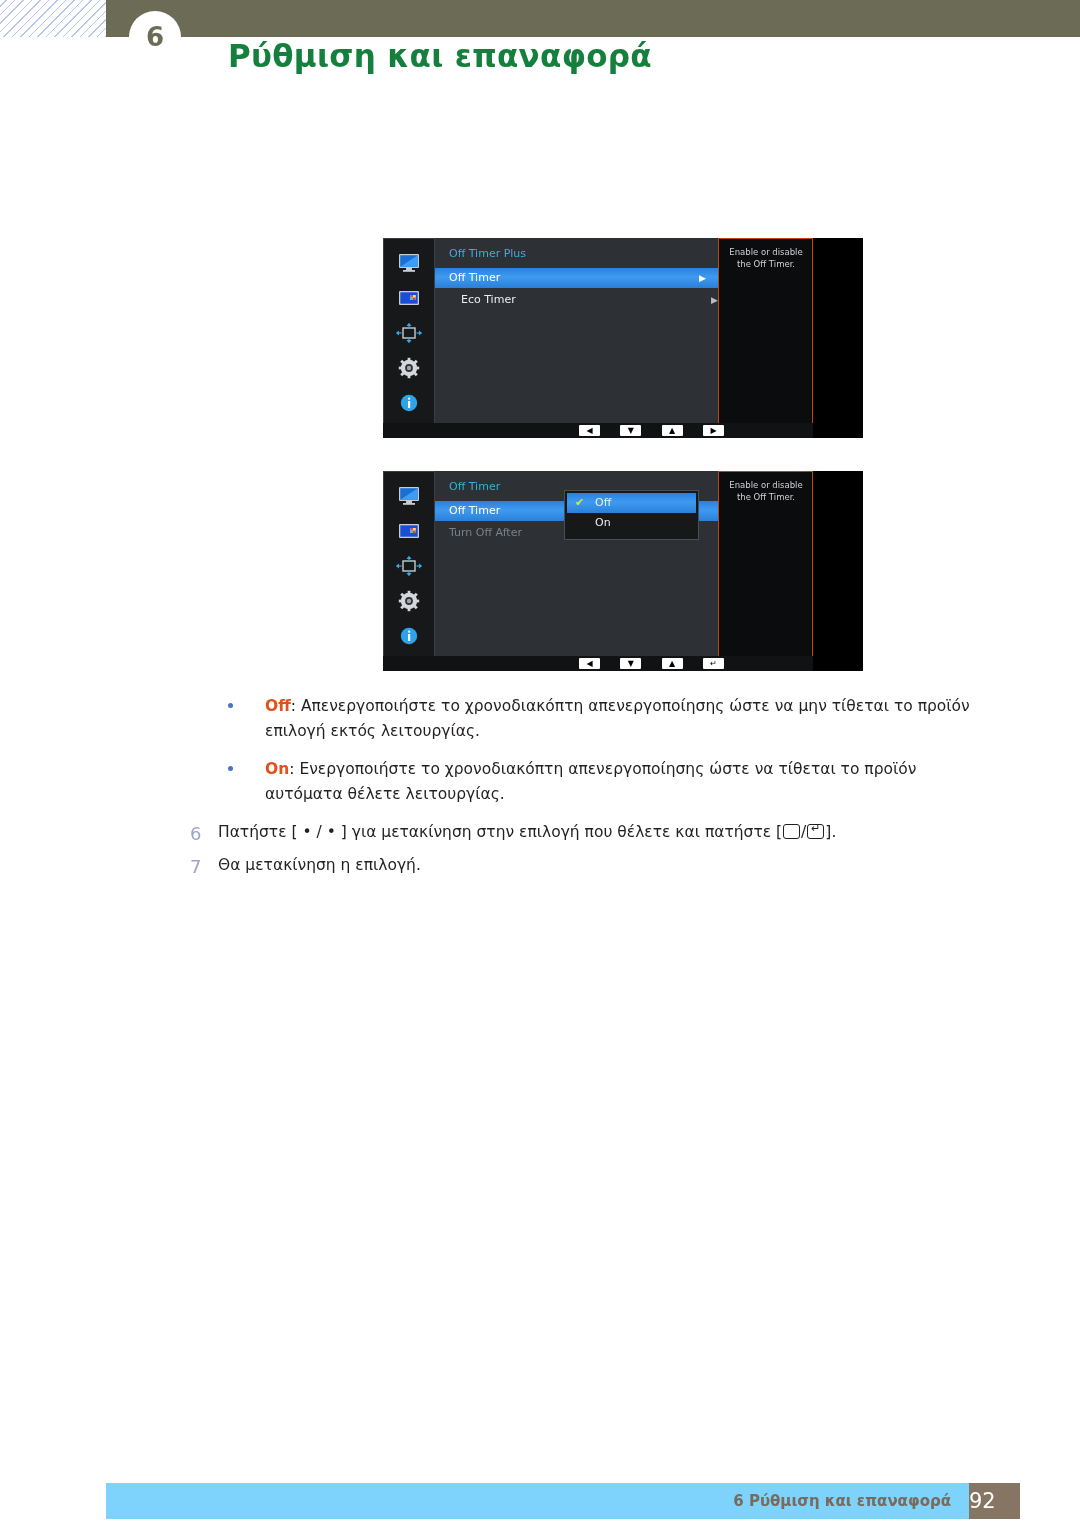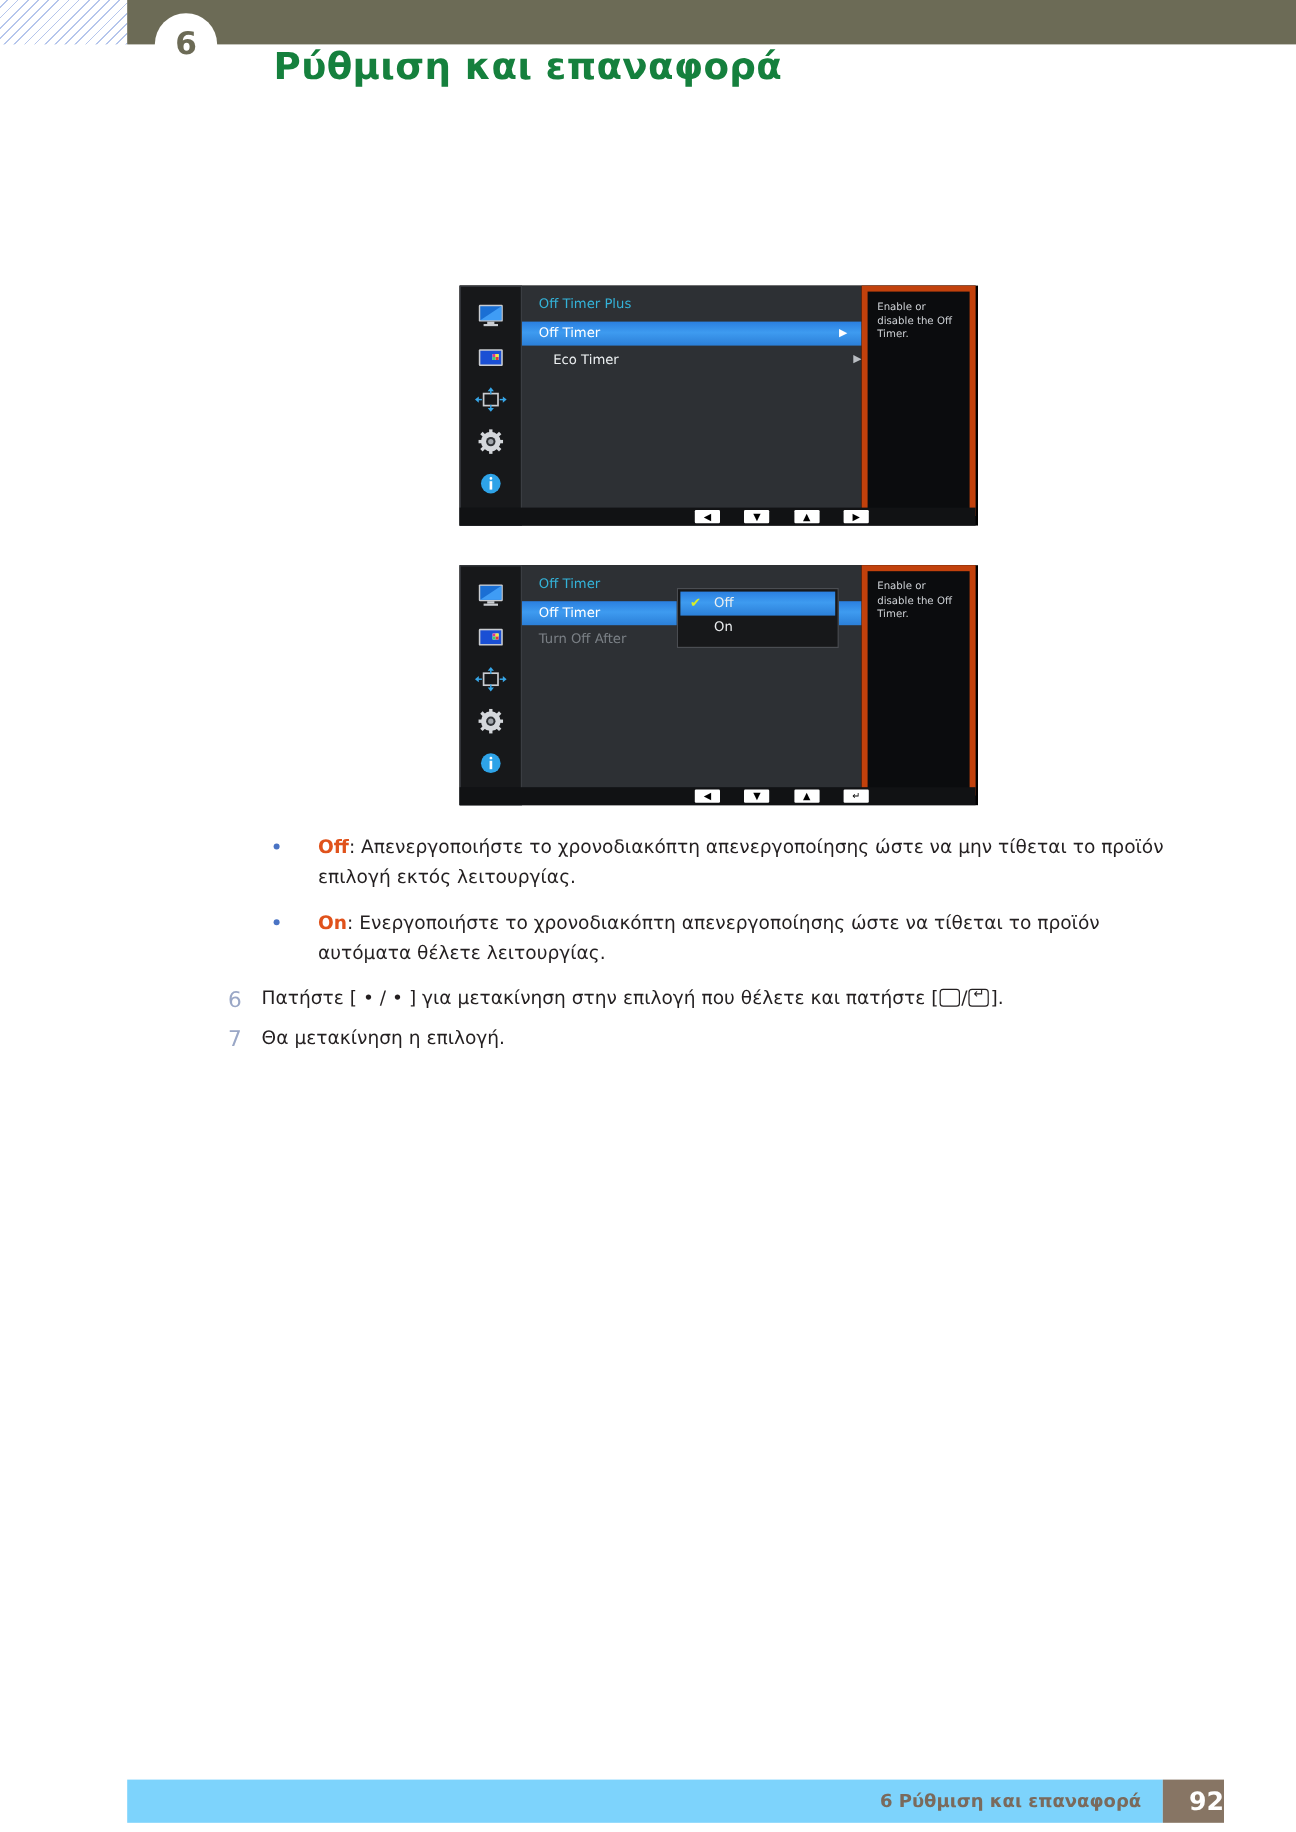--- a/index.html
+++ b/index.html
@@ -27,36 +27,37 @@
     font-size:26px;font-weight:bold;line-height:52px;text-align:center;
   }
   .page-title{
     position:absolute;left:228px;top:38px;
     font-size:31px;font-weight:bold;color:#15803d;letter-spacing:.3px;
     white-space:nowrap;
   }
 
   
   .osd{position:absolute;width:430px;}
-  .osd-window{position:relative;width:432px;height:200px;background:#000000;}
+  .osd-window{position:relative;width:432px;height:200px;background:#000000;padding-left:48px;}
   .osd-sidebar{
     position:absolute;left:0;top:0;width:52px;height:200px;
     background:#17181a;border:1px solid #3a3d42;box-sizing:border-box;
     display:flex;flex-direction:column;align-items:center;
     padding-top:13px;gap:13px;
   }
   .osd-icon{width:28px;height:22px;display:block;}
   .osd-panel{
     position:absolute;left:52px;top:0;width:283px;height:192px;
     background:#2d3034;
   }
   .osd-help{
     position:absolute;left:335px;top:0;width:95px;height:192px;
-    background:#0b0c0e;border:5px solid #c2410c;box-sizing:border-box;
+    background:#0b0c0e;border:1px solid #c2410c;box-sizing:border-box;
     padding:8px 7px 0 8px;
+    text-align:center;
   }
   .osd-help-text{color:#cfd2d6;font-size:8.5px;line-height:1.38;}
   .osd-title{
     position:absolute;left:14px;top:9px;color:#34b3d9;font-size:11px;
   }
   .osd-row{
     position:absolute;left:0;width:283px;height:20px;line-height:20px;
     font-size:11px;color:#eceff1;box-sizing:border-box;padding-left:14px;
   }
   .osd-row.sel{
@@ -128,22 +129,22 @@
   .footer-bar{
     position:absolute;left:106px;top:1483px;width:863px;height:36px;background:#7dd3fc;
   }
   .footer-text{
     position:absolute;right:0;top:0;height:36px;line-height:36px;
     padding-right:18px;color:#7a6a5c;font-size:15px;font-weight:bold;
     white-space:nowrap;
   }
   .footer-page{
     position:absolute;left:969px;top:1483px;width:51px;height:36px;
-    background:#877564;color:#ffffff;font-size:21px;font-weight:bold;
-    line-height:36px;text-align:right;
+    background:#877564;color:#ffffff;font-size:21px;font-weight:normal;
+    line-height:36px;text-align:left;
   }
 </style>
 </head>
 <body>
 
 <div class="hatch"></div>
 <div class="header-bar"></div>
 <div class="chapter-badge">6</div>
 <div class="page-title">Ρύθμιση και επαναφορά</div>
 

